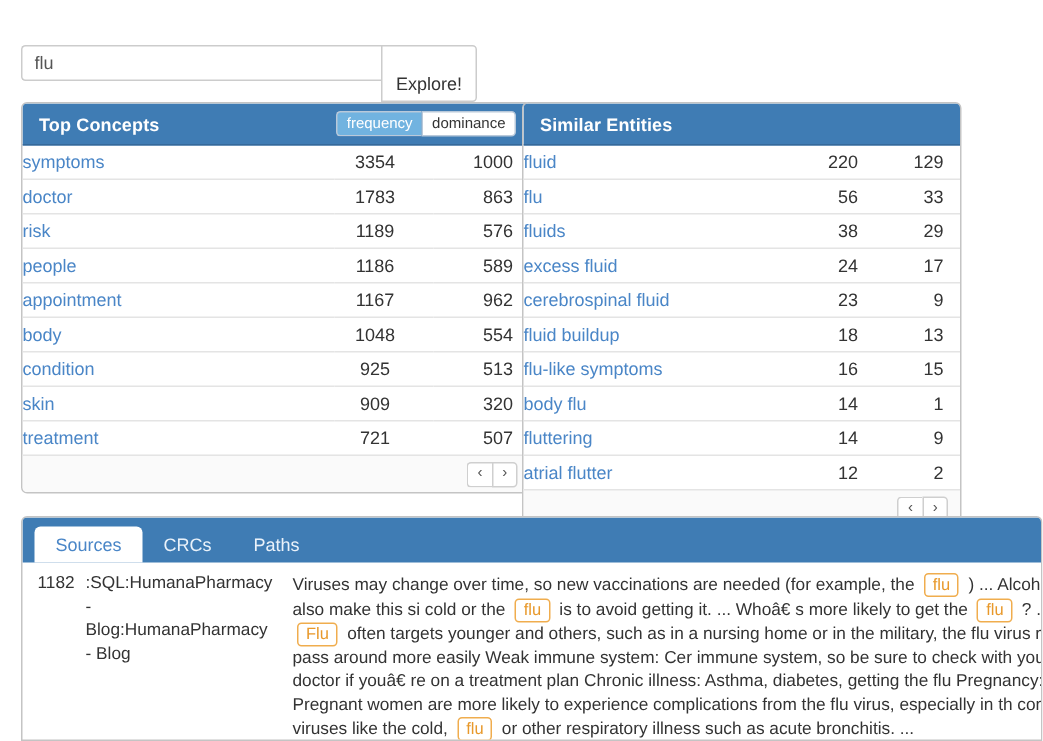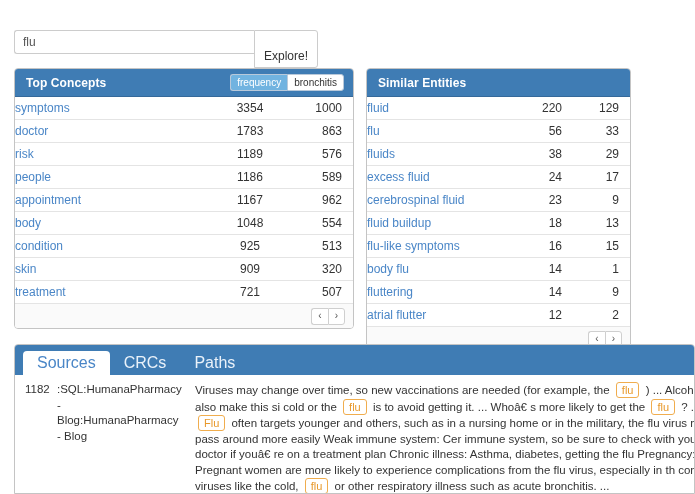--- a/index.html
+++ b/index.html
@@ -41,21 +41,21 @@
 
   
   .panel {
     position: absolute;
     border: 1px solid #c4c4c4;
     border-radius: 4px;
     background: #fff;
     overflow: hidden;
   }
   .panel-left  { left: 14px;  top: 68px; width: 340px; }
-  .panel-right { left: 366px; top: 68px; width: 265px; }
+  .panel-right { left: 348px; top: 68px; width: 293px; }
 
   .panel-head {
     background: #3f7cb4;
     height: 28px;
     display: flex; align-items: center; justify-content: space-between;
     padding: 0 9px 0 11px;
     border-bottom: 1px solid #35699a;
   }
   .panel-title {
     color: #ffffff; font-size: 12px; font-weight: bold;
@@ -118,21 +118,21 @@
     overflow: hidden;
   }
   .tabbar {
     background: #3f7cb4; height: 30px;
     display: flex; align-items: flex-end;
     padding-left: 8px;
   }
   .tab {
     height: 24px; padding: 0 14px;
     display: flex; align-items: center;
-    font-size: 16px; color: #eaf2fa;
+    font-size: 12px; color: #eaf2fa;
     cursor: pointer;
     border-radius: 4px 4px 0 0;
   }
   .tab.active { background: #ffffff; color: #4a86c7; }
 
   .src-table { width: 100%; border-collapse: collapse; table-layout: fixed; }
   .src-table tr { border-bottom: 1px solid #e8e8e8; }
   .src-table td {
     vertical-align: top;
     padding: 7px 4px 7px 0;
@@ -166,21 +166,21 @@
   <div class="search-row">
     <input class="search-input" type="text" placeholder="" value="flu" style="">
     <button class="explore-btn">Explore!</button>
   </div>
 
   <div class="panel panel-left">
     <div class="panel-head">
       <span class="panel-title">Top Concepts</span>
       <div class="toggle-group">
         <span class="toggle-btn first active">frequency</span>
-        <span class="toggle-btn last inactive">bronchitis</span>
+        <span class="toggle-btn last inactive">dominance</span>
       </div>
     </div>
     <table class="rows">
       <tbody id="tc-body">
           <tr>
             <td class="c-name">symptoms</td>
             <td class="c-num n1">3354</td>
             <td class="c-num n2">1000</td>
           </tr>
           <tr>

